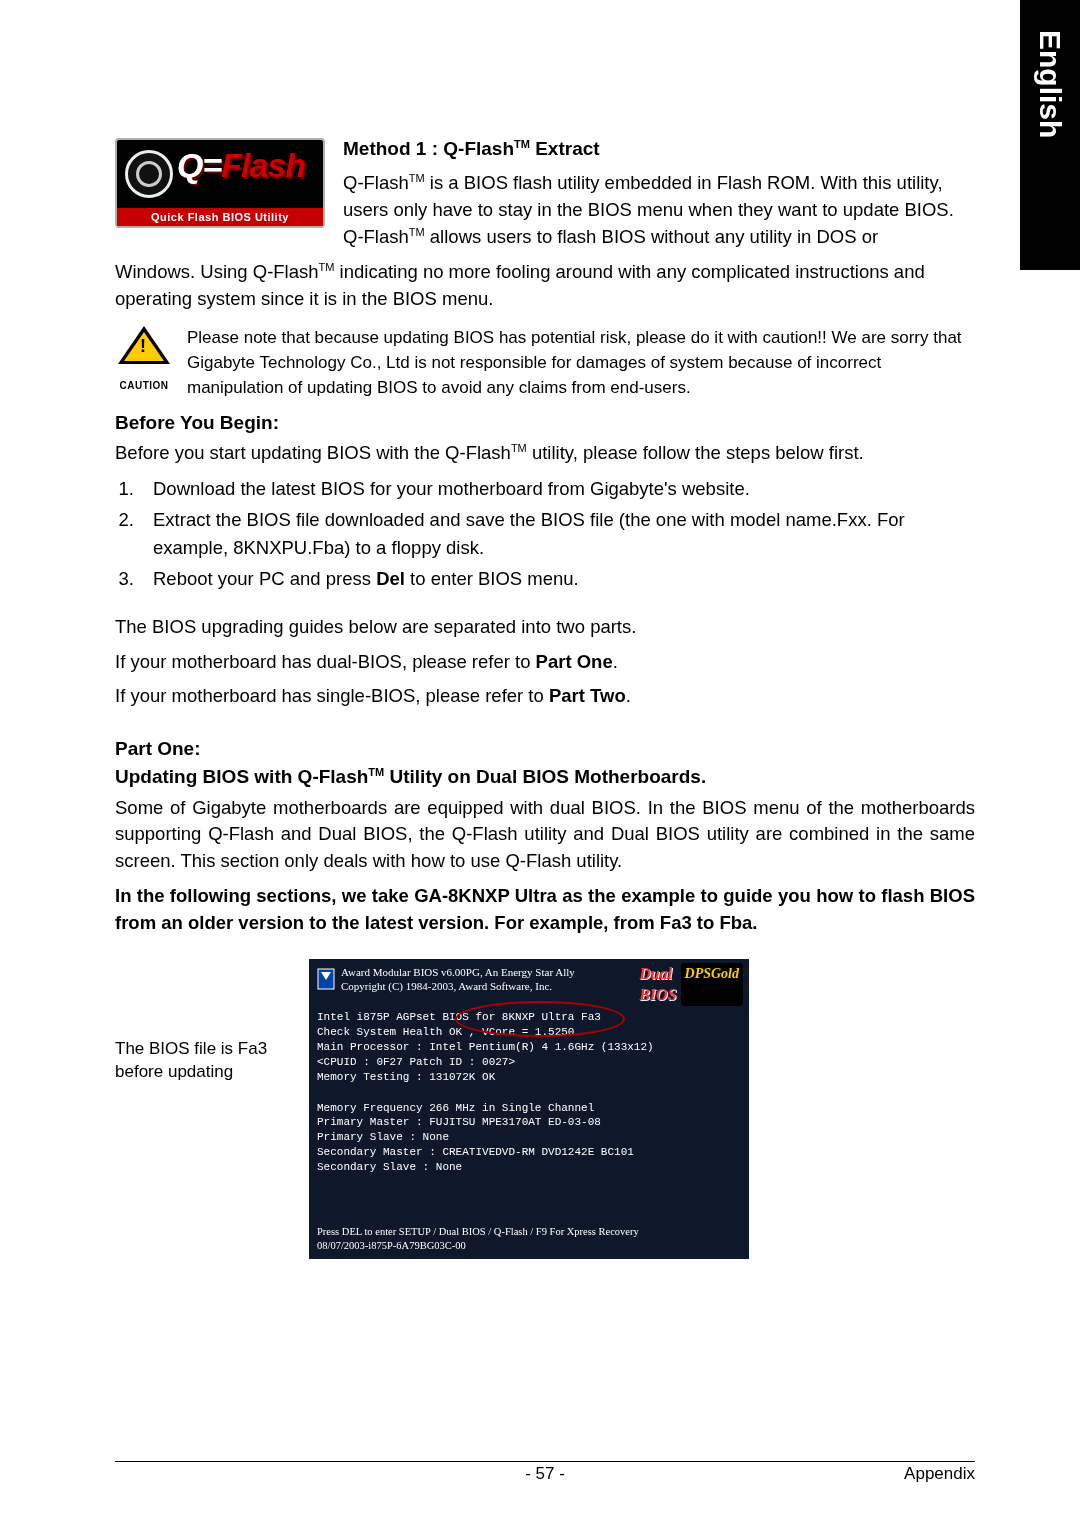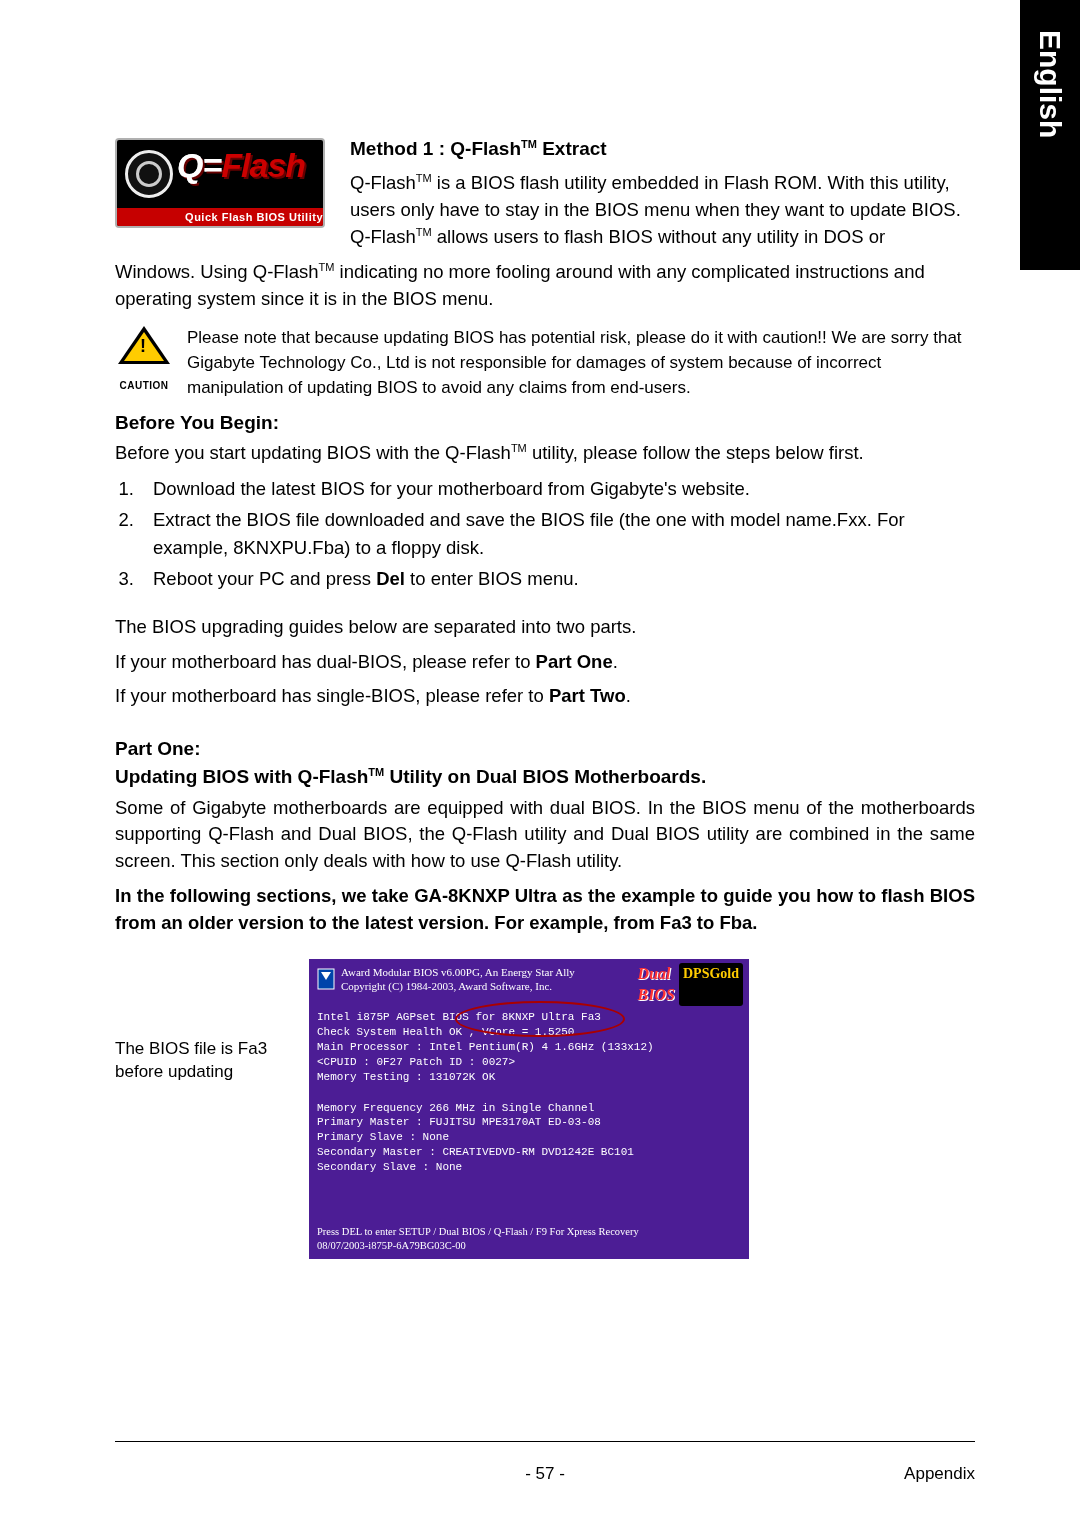--- a/index.html
+++ b/index.html
@@ -3,27 +3,27 @@
 <meta charset="utf-8">
 <style>
   * { margin: 0; padding: 0; box-sizing: border-box; }
   body { width: 1080px; height: 1532px; background: #fff; font-family: Arial, Helvetica, sans-serif; color: #000; position: relative; }
 
   .side-tab { position: absolute; right: 0; top: 0; width: 60px; height: 270px; background: #000; display: flex; align-items: flex-start; justify-content: center; padding-top: 30px; }
   .side-tab-text { color: #fff; font-weight: bold; font-size: 30px; writing-mode: vertical-rl; text-orientation: mixed; font-family: Arial, sans-serif; }
 
   .content { position: absolute; left: 115px; top: 138px; width: 860px; }
 
-  .row1 { display: flex; gap: 25px; margin-bottom: 8px; }
+  .row1 { display: flex; gap: 18px; margin-bottom: 8px; }
   .qflash-logo { width: 210px; height: 90px; border: 2px solid #b0b0b0; border-radius: 4px; background: #000; position: relative; overflow: hidden; flex-shrink: 0; }
   .qflash-logo .icon-circle { position: absolute; left: 8px; top: 10px; width: 48px; height: 48px; border: 3px solid #eee; border-radius: 50%; background: #111; display:flex; align-items:center; justify-content:center; }
   .qflash-logo .icon-circle::after{content:"";width:20px;height:20px;border:3px solid #ccc;border-radius:50%;}
   .qflash-logo .qword { position: absolute; left: 60px; top: 6px; color: #c00; font-weight: 900; font-size: 34px; letter-spacing: -1px; font-style: italic; text-shadow: 2px 2px 0 #600; }
   .qflash-logo .qword .q { background: linear-gradient(#fff,#ccc); -webkit-background-clip:text; color:#fff; }
-  .qflash-logo .bar { position: absolute; left: 0; bottom: 0; width: 100%; height: 18px; background: #c60000; color: #fff; font-size: 11px; text-align: right; line-height: 18px; font-weight: bold; letter-spacing: 0.5px; margin-top: 16px; }
+  .qflash-logo .bar { position: absolute; left: 0; bottom: 0; width: 100%; height: 18px; background: #c60000; color: #fff; font-size: 11px; text-align: center; line-height: 18px; font-weight: bold; letter-spacing: 0.5px; margin-top: 16px; }
 
   .method-title { font-weight: bold; font-size: 19px; margin-bottom: 10px; }
   .method-body { font-size: 18.5px; line-height: 1.45; }
   .sup { font-size: 11px; vertical-align: super; }
 
   .para { font-size: 18.5px; line-height: 1.45; margin-bottom: 8px; }
 
   .caution-row { display: flex; gap: 14px; margin-top: 14px; margin-bottom: 12px; }
   .caution-icon { width: 58px; flex-shrink: 0; text-align: center; }
   .caution-triangle { width:0;height:0;border-left:26px solid transparent;border-right:26px solid transparent;border-bottom:38px solid #000;margin:0 auto;position:relative;}
@@ -34,33 +34,33 @@
 
   .subhead { font-weight: bold; font-size: 19px; margin-top: 6px; margin-bottom: 6px; }
 
   ol.steps { margin-left: 24px; font-size: 18.5px; line-height: 1.55; }
   ol.steps li { padding-left: 14px; margin-bottom: 2px; }
 
   .bold { font-weight: bold; }
 
   .bios-row { display:flex; align-items:flex-start; gap: 24px; margin-top: 22px; }
   .bios-note { width: 170px; font-size: 17px; line-height:1.4; padding-top: 78px; }
-  .bios-screen { width: 440px; height: 300px; background: #4c1d95; color:#fff; font-family: "Times New Roman", serif; font-size: 11px; padding: 6px 8px; position:relative; line-height:1.35; }
+  .bios-screen { width: 440px; height: 300px; background: #0f172a; color:#fff; font-family: "Times New Roman", serif; font-size: 11px; padding: 6px 8px; position:relative; line-height:1.35; }
   .bios-header { display:flex; align-items:center; gap:6px; }
   .bios-header svg{flex-shrink:0;}
   .bios-right-badges{position:absolute;right:6px;top:4px;display:flex;flex-direction:row;gap:4px;}
   .bios-right-badges .b1{font-style:italic;font-weight:bold;font-size:16px;color:#3a7cff;text-shadow:1px 1px #fff;}
   .bios-right-badges .b1 span{color:#ff3333;}
-  .bios-right-badges .b2{font-weight:bold;font-size:14px;color:#ff6600;background:#000;padding:2px 4px;border-radius:3px;}
+  .bios-right-badges .b2{font-style:italic;font-weight:bold;font-size:14px;color:#ff6600;background:#000;padding:2px 4px;border-radius:3px;}
   .bios-right-badges .b2 span{color:#ffcc00;}
   .bios-circle{position:absolute;border:2px solid #a00;border-radius:50%;width:170px;height:36px;left:146px;top:42px;}
   .bios-footer-line{position:absolute;bottom:6px;left:8px;right:8px;font-size:10.5px;line-height:1.3;}
   .bios-block{margin-top:16px;font-family:Liberation Mono, monospace;}
 
-  .page-footer { position:absolute; left:115px; bottom:48px; width:860px; border-top:1px solid #000; padding-top:22px; display:flex; font-size:17px; }
+  .page-footer { position:absolute; left:115px; bottom:48px; width:860px; border-top:1px solid #000; padding-top:2px; display:flex; font-size:17px; }
   .page-footer .pn { position:absolute; left:50%; transform:translateX(-50%);}
   .page-footer .apx { margin-left:auto; }
 </style>
 </head>
 <body>
 
 <div class="side-tab">
   <span class="side-tab-text">English</span>
 </div>
 

